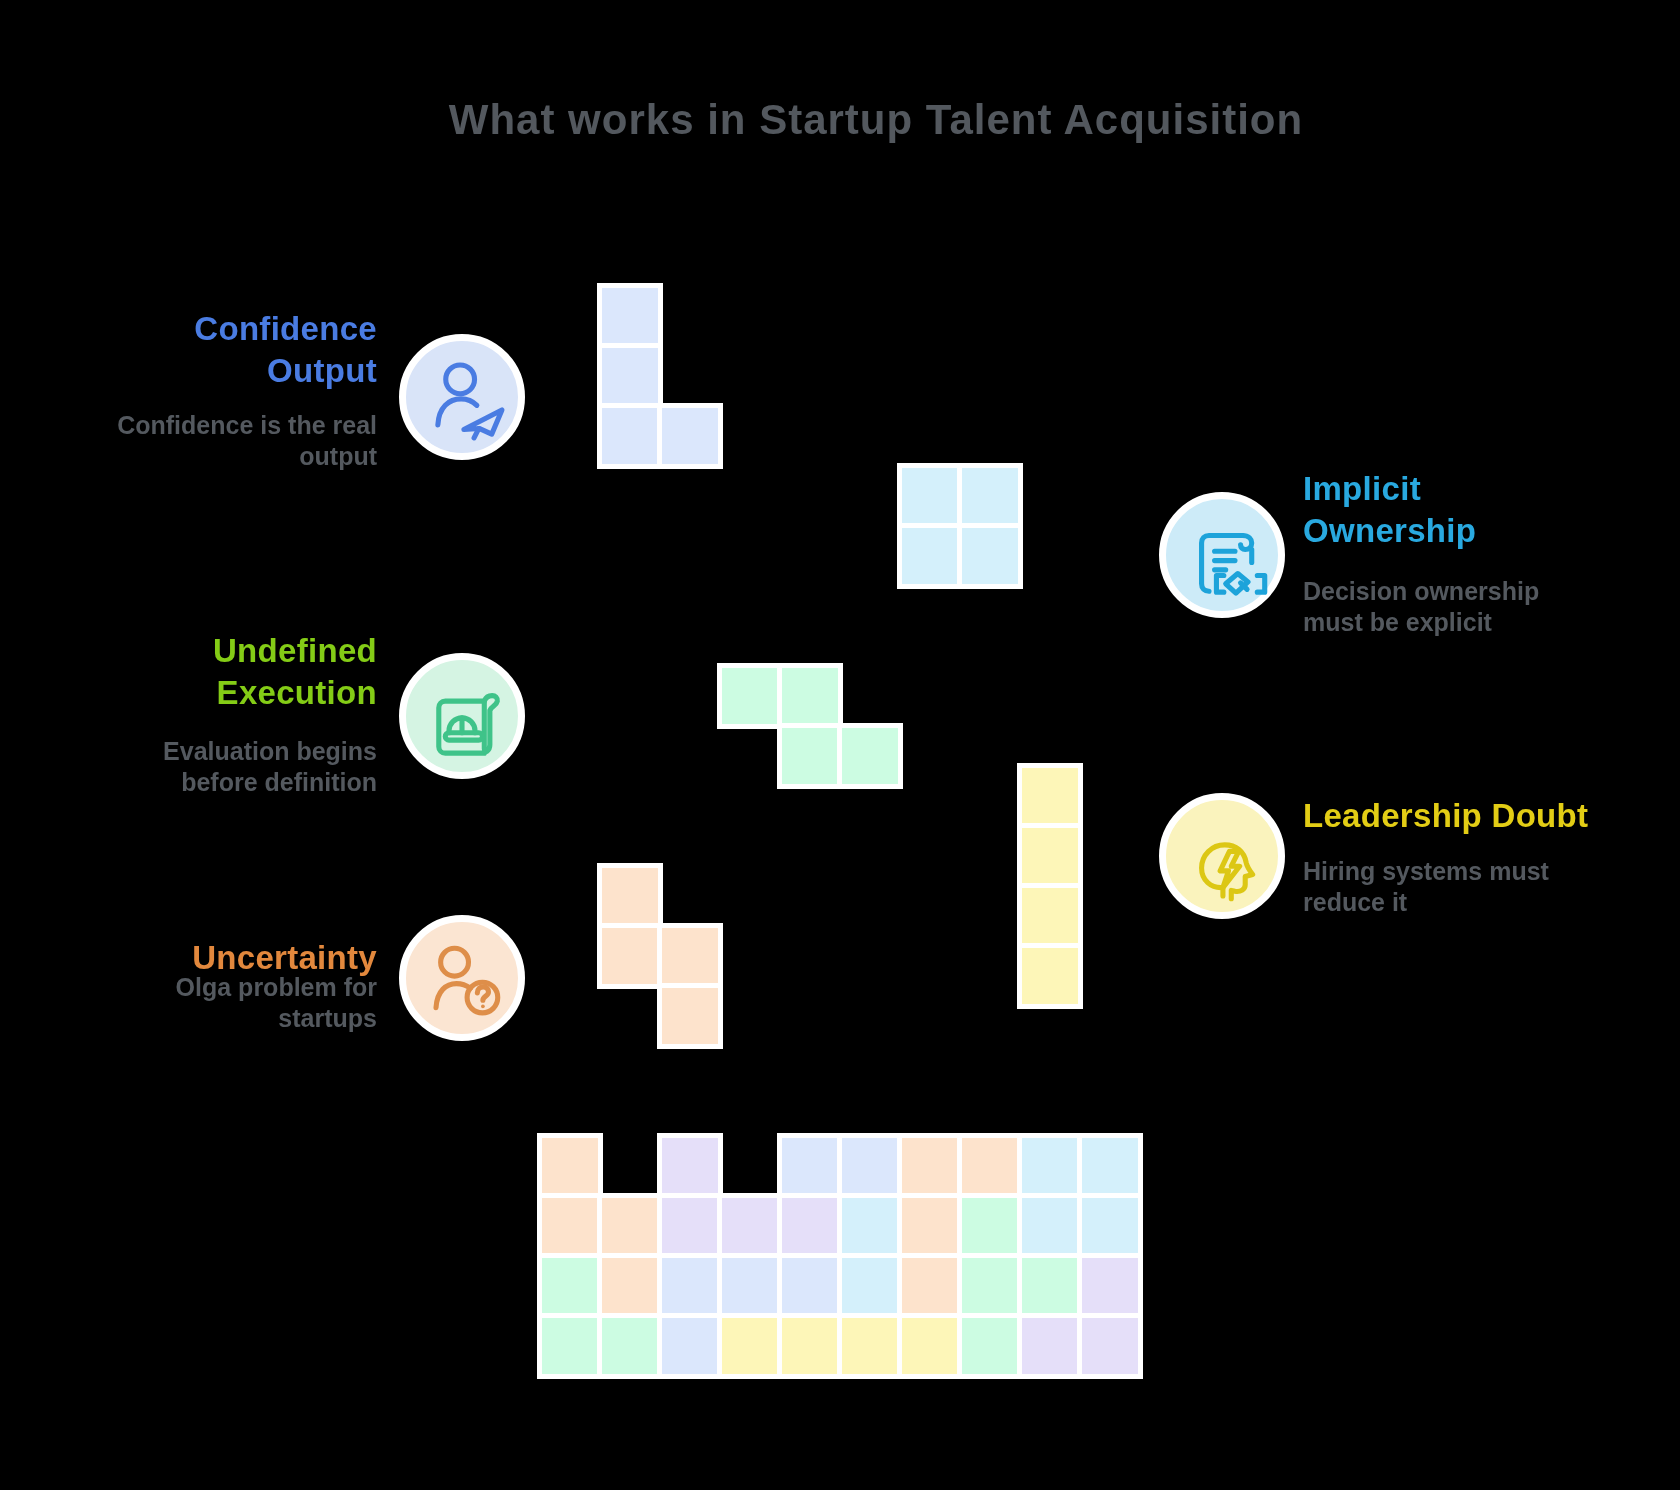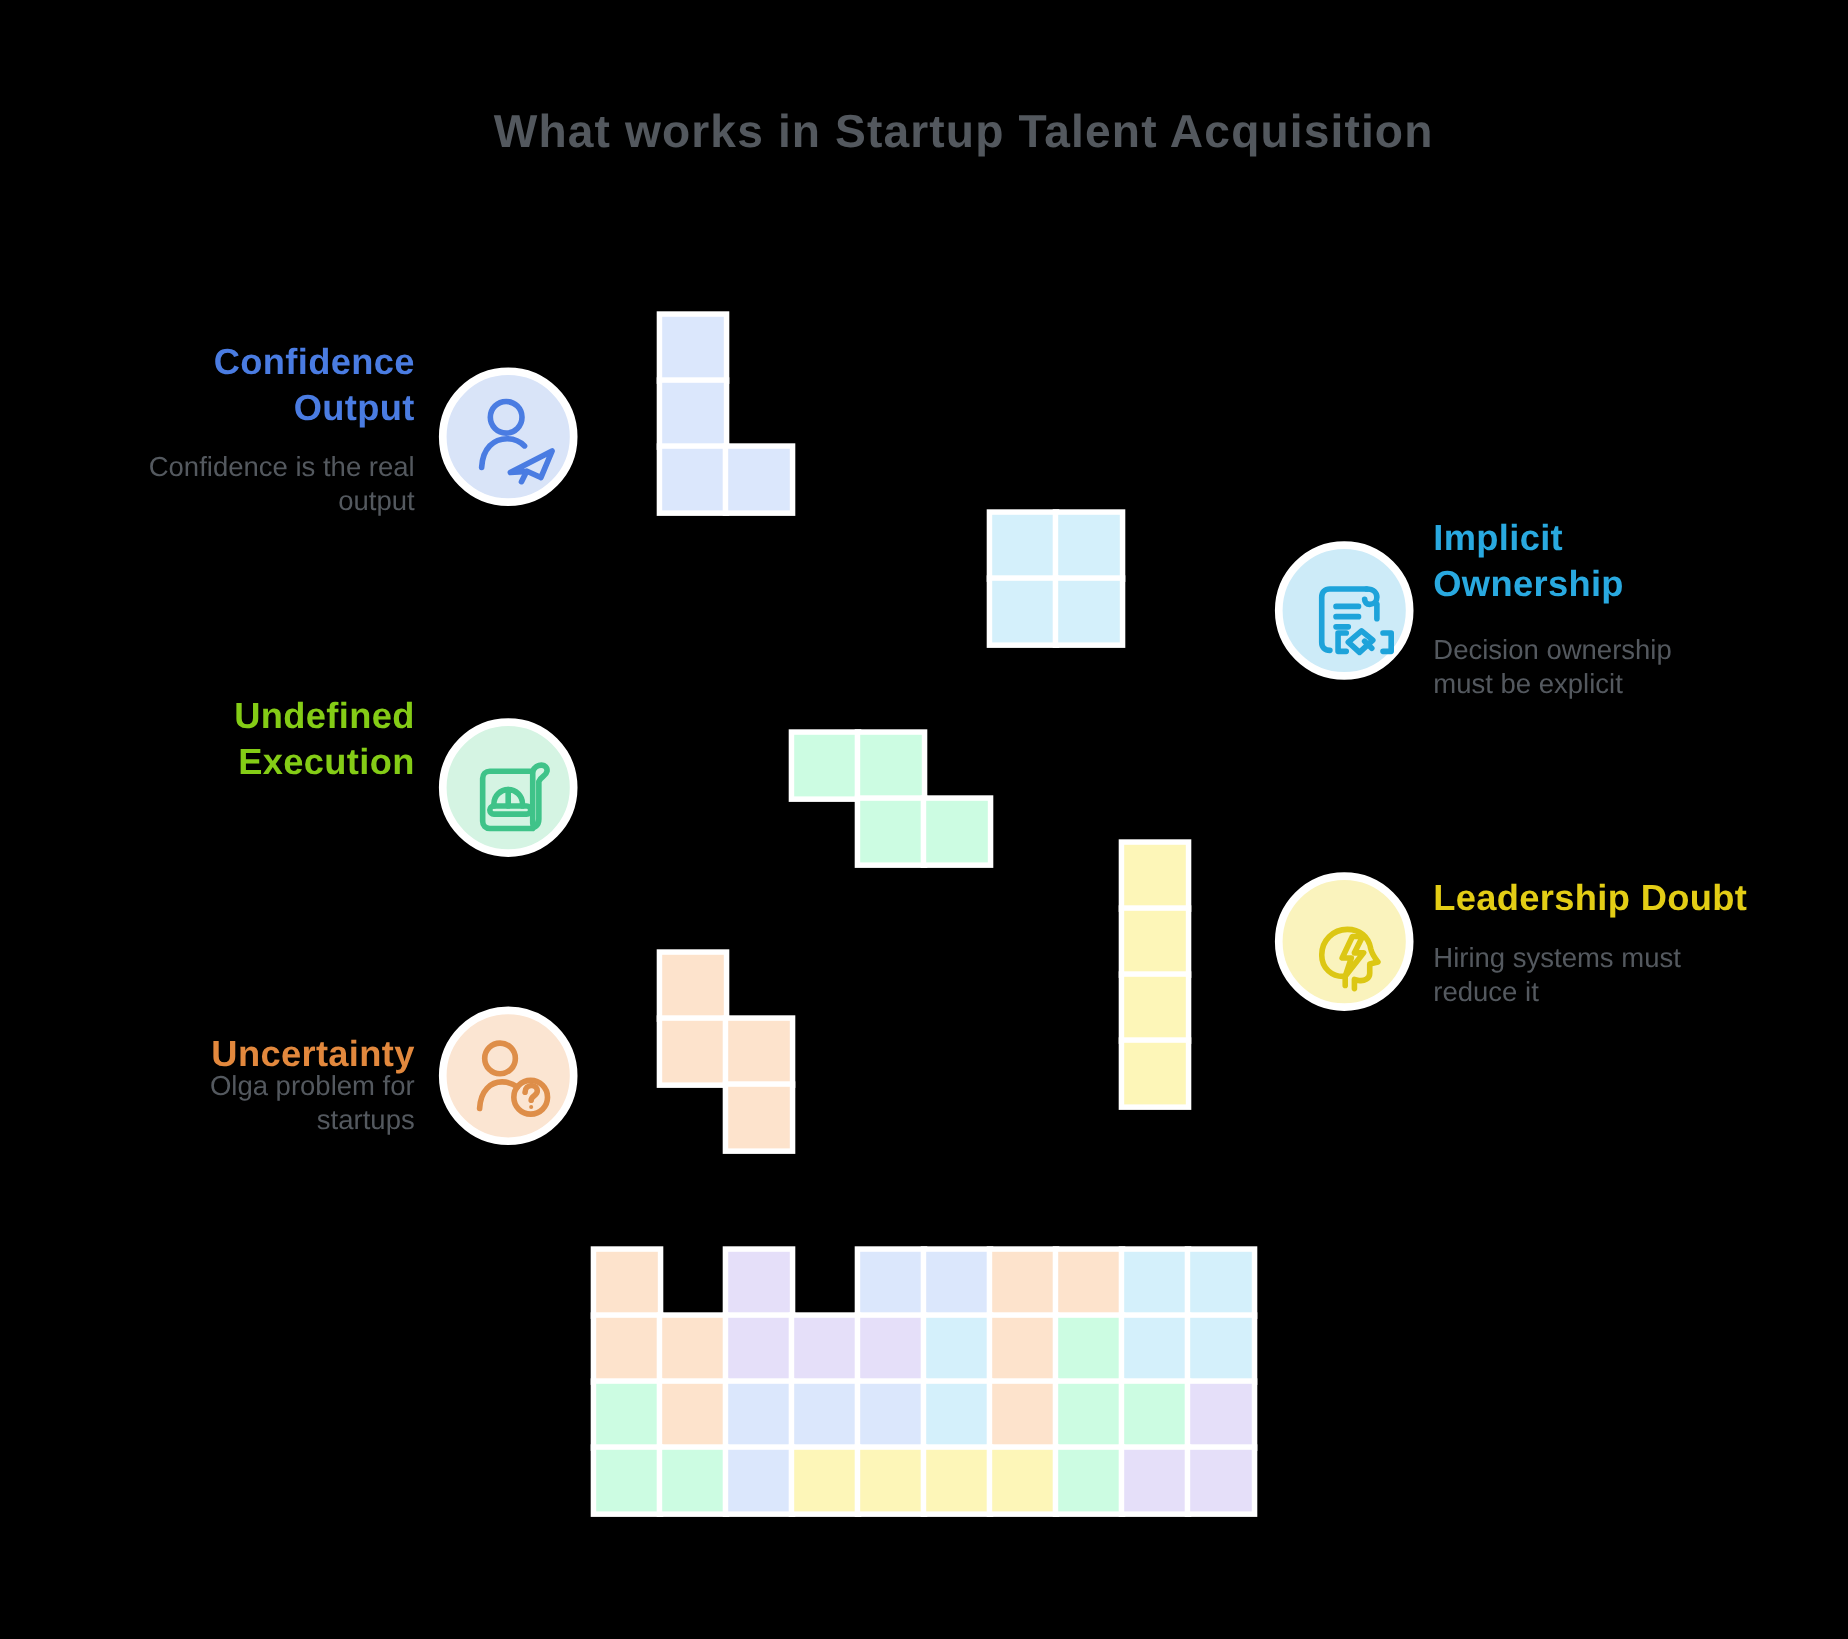--- a/index.html
+++ b/index.html
@@ -9,21 +9,21 @@
   }
   .title {
     position:absolute; top:96px; left:0; width:100%; text-align:center;
     font-size:42px; font-weight:800; color:#53585e; letter-spacing:1px;padding-left:36px;
   }
   .heading {
     position:absolute; font-size:33px; font-weight:800; line-height:42px;
     white-space:pre-line; letter-spacing:.3px;
   }
   .sub {
-    position:absolute; font-size:25px; font-weight:400; line-height:31px;
+    position:absolute; font-size:25px; font-weight:700; line-height:31px;
     color:#54595f; white-space:pre-line;
   }
   .heading.left, .sub.left { right:1303px; width:360px; text-align:right; }
   .heading.right, .sub.right { left:1303px; width:380px; text-align:left; }
   .circle {
     position:absolute; width:112px; height:112px; border-radius:50%;
     border:7px solid #fff; display:flex; align-items:center; justify-content:center;
     z-index:2;
   }
   .circle svg { width:104px; height:104px; display:block; }
@@ -127,20 +127,22 @@
       <path d="M88 50v14"></path>
       <path d="M48 52h22M48 62h22M48 72h12"></path>
       <path d="M58 78h-8v18h8M94 78h8v18h-8"></path>
       <path d="M60 87l13-11 11 9-13 12z"></path>
       <path d="M76 86l7 7"></path>
     </svg>
   </div>
 
   <div class="heading left" style="top: 630px; color: #84cc16;">Undefined
 Execution</div>
+  <div class="sub left" style="top:736px">Evaluation begins
+before definition</div>
   <div class="circle" style="left: 399px; top: 653px; background: rgb(213, 244, 227); color: rgb(63, 195, 137);">
     <svg viewBox="0 0 112 112" fill="none" stroke="currentColor" stroke-width="5.5" stroke-linecap="round" stroke-linejoin="round">
       <path d="M80 96H38c-4 0-7-3-7-7V47c0-4 3-7 7-7h42"></path>
       <path d="M80 40c3-8 15-8 14 0-1 5-6 5-8 10v37c0 6-6 11-6 4z"></path>
       <path d="M42 74v-2a14 14 0 0 1 28 0v2"></path>
       <path d="M56 58v16"></path>
       <rect x="38" y="74" width="40" height="8" rx="4"></rect>
     </svg>
   </div>
 

